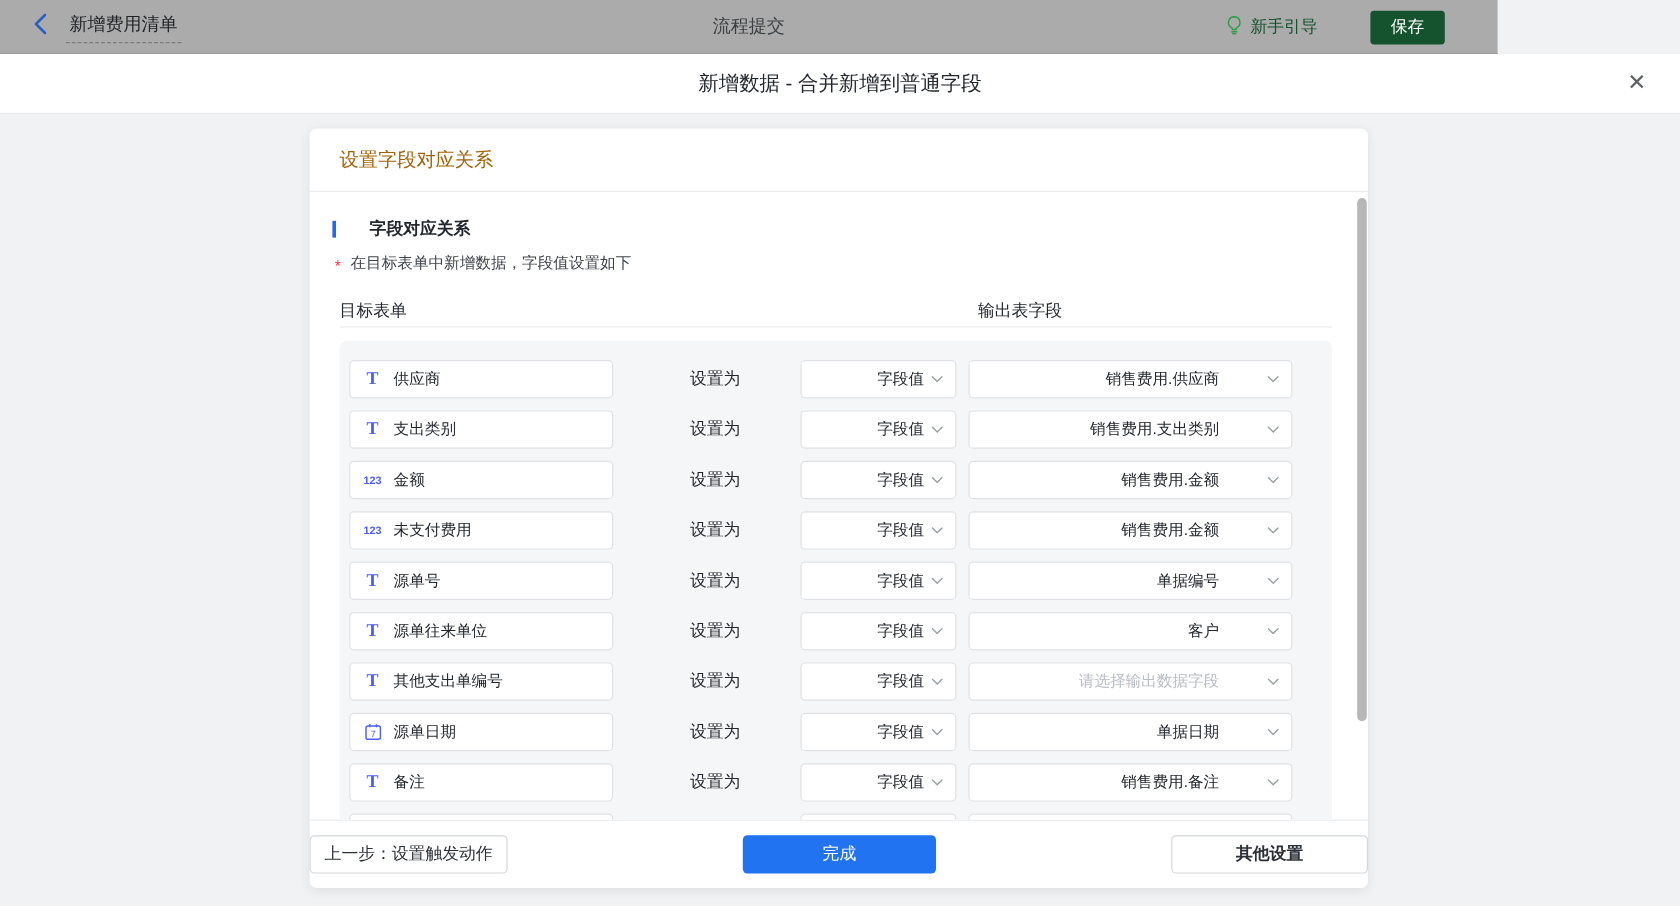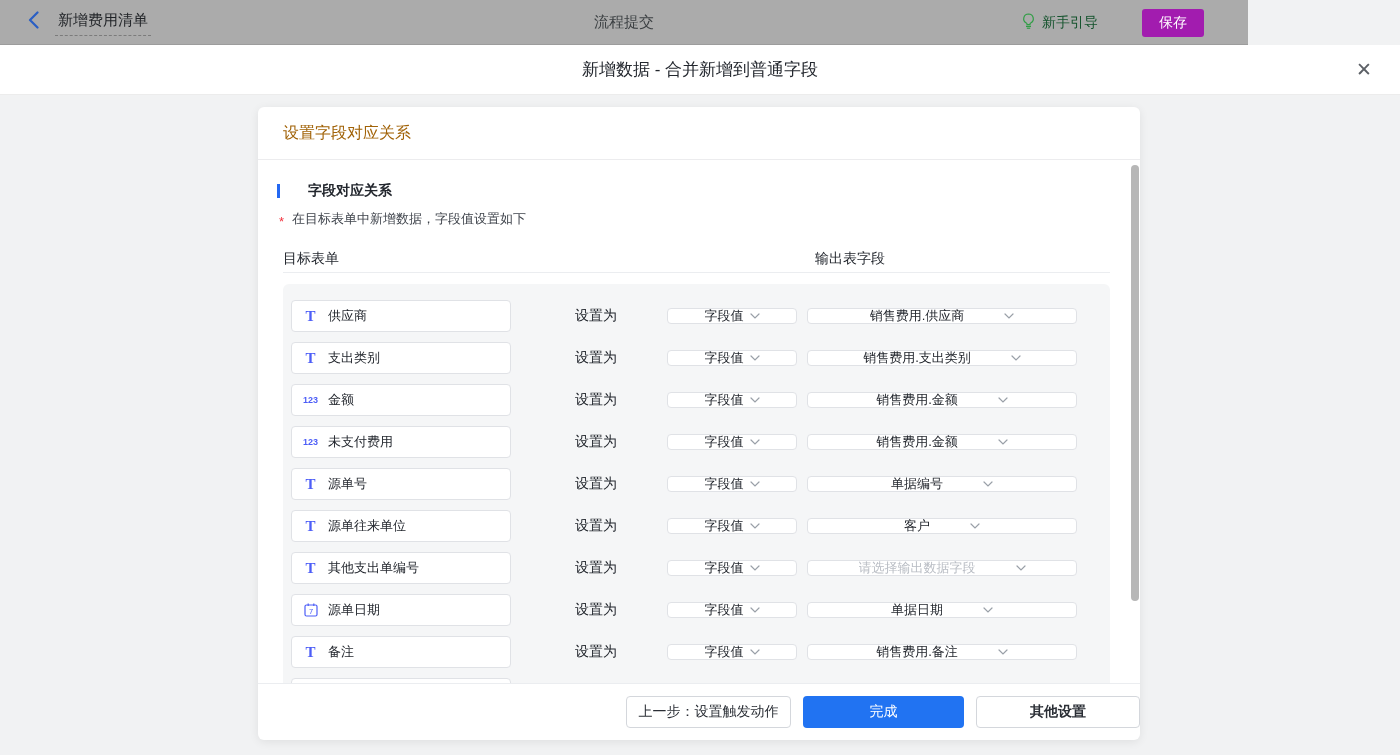--- a/index.html
+++ b/index.html
@@ -27,21 +27,21 @@
     position:absolute; left:0; width:100%; text-align:center;
     font-size:15px; color:#3c4043; pointer-events:none;
   }
   .guide {
     position:absolute; right:150px; top:0; height:45px;
     display:flex; align-items:center; gap:7px;
     color:#14532d; font-size:14px; cursor:pointer;
   }
   .save-btn {
     position:absolute; right:44px; top:9px; width:62px; height:28px;
-    background:#a21caf; color:#fff; font-size:14px; border:none; border-radius:3px;
+    background:#14532d; color:#fff; font-size:14px; border:none; border-radius:3px;
     display:flex; align-items:center; justify-content:center; cursor:pointer;
   }
 
   
   .dlg-head {
     position:absolute; top:45px; left:0; width:1400px; height:50px;
     background:#fff; border-bottom:1px solid #ececec;
   }
   .dlg-title {
     line-height:49px; text-align:center;
@@ -92,38 +92,38 @@
     width:220px; height:32px; background:#fff;
     border:1px solid #e0e2e6; border-radius:4px;
     display:flex; align-items:center; padding:0 10px; gap:9px;
     font-size:13px; color:#23272e; cursor:text;
   }
   .ficon { color:#4d5ef7; width:17px; flex:none; display:flex; align-items:center; justify-content:center; }
   .ficon.t { font-family:"Liberation Serif","DejaVu Serif",serif; font-size:15px; font-weight:700; line-height:1; }
   .ficon.num { font-size:9px; font-weight:700; line-height:1; }
   .setas { width:44px; margin-left:64px; flex:none; font-size:14px; color:#23272e; }
   .select {
-    height:16px; background:#fff; border:1px solid #e0e2e6; border-radius:4px;
-    display:flex; align-items:center; justify-content:center;
+    height:32px; background:#fff; border:1px solid #e0e2e6; border-radius:4px;
+    display:flex; align-items:center; justify-content:flex-end;
     padding:0 10px; font-size:13px; color:#23272e; cursor:pointer;
   }
   .select.mode { width:130px; margin-left:48px; flex:none; }
   .select.out  { width:270px; margin-left:10px; flex:none;gap:34px; }
   .stext { white-space:nowrap; overflow:hidden; }
   .stext.placeholder { color:#b9bdc4; }
   .chev { flex:none; margin-left:6px; display:flex; align-items:center; }
 
   .scroll-thumb {
     position:absolute; right:1px; top:58px; width:8px; height:436px;
     background:#b7b7b7; border-radius:4px; cursor:pointer;
   }
 
   .card-foot {
     flex:none; height:57px; border-top:1px solid #ebedf0;
-    display:flex; align-items:center; justify-content:flex-end; gap:12px;
+    display:flex; align-items:center; justify-content:space-between; gap:12px;
   }
   .btn {
     height:32px; border-radius:4px; font-size:14px;
     display:flex; align-items:center; justify-content:center; cursor:pointer;
   }
   .btn.ghost { background:#fff; border:1px solid #d4d7dc; color:#2b2f36; }
   .btn.prev  { width:165px; }
   .btn.other { width:164px;font-weight:bold; }
   .btn.primary { width:161px; background:#2173f2; border:none; color:#fff; }
 </style>

